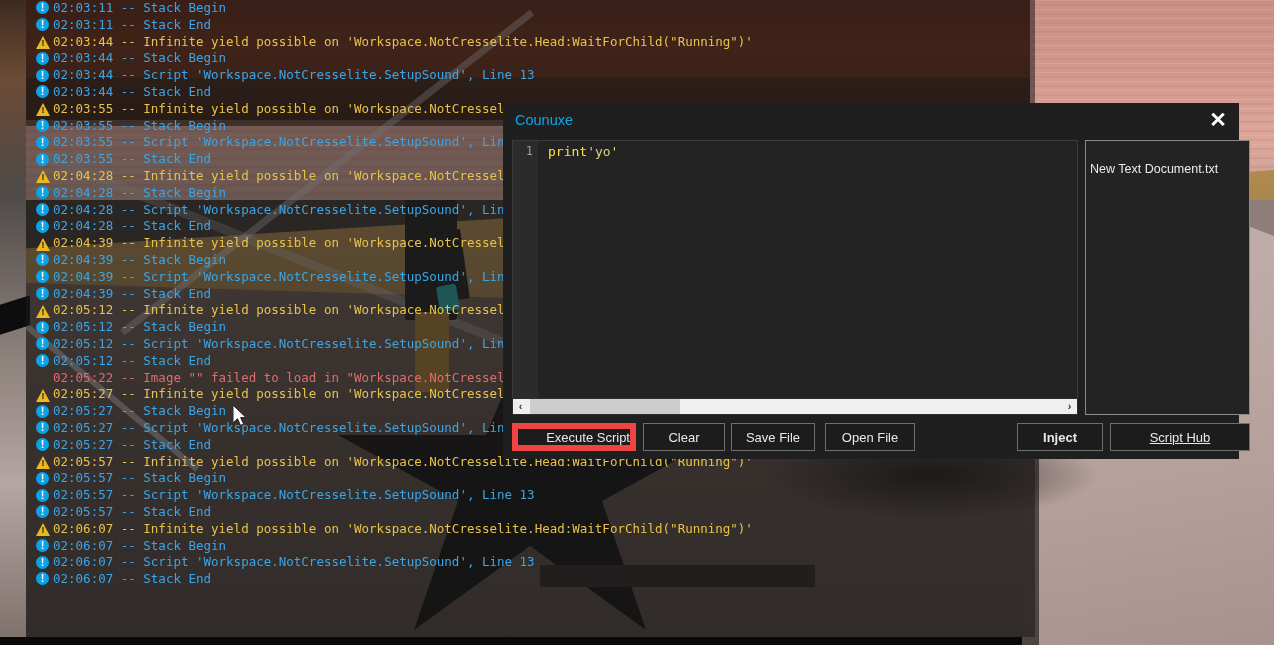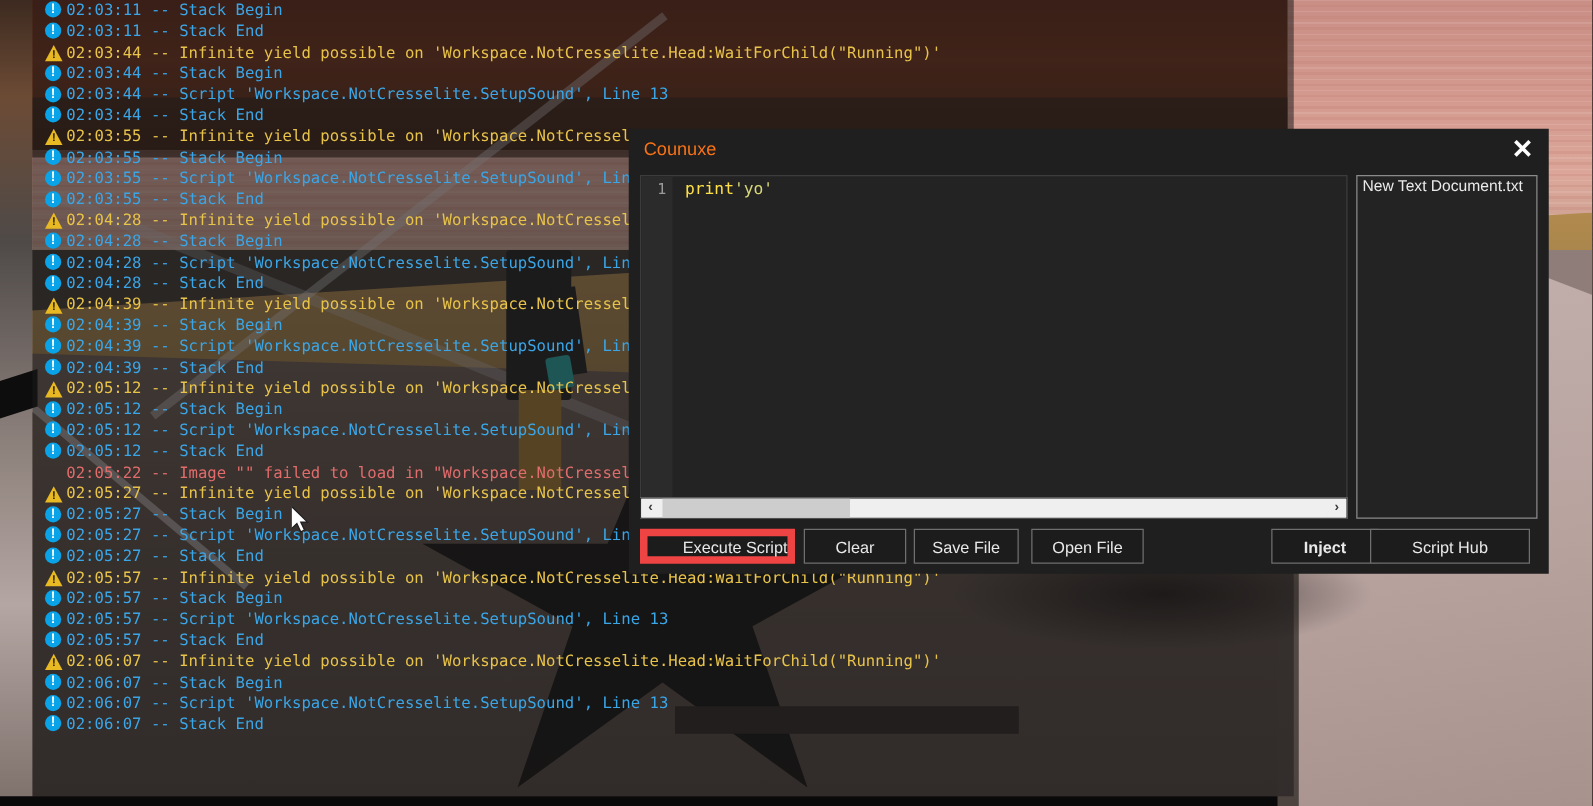--- a/index.html
+++ b/index.html
@@ -137,21 +137,21 @@
   .t-error { color:#e06c6c; }
   .t-out   { color:#f2f2f2; }
 
   
   #dialog {
     position:absolute; left:503px; top:103px; width:736px; height:356px;
     background:#1f1f1f;
   }
   #dlg-title {
     position:absolute; left:12px; top:9px;
-    color:#f97316; font-size:14.5px; font-family:"Liberation Sans",sans-serif;
+    color:#0ea5e9; font-size:14.5px; font-family:"Liberation Sans",sans-serif;
   }
   #dlg-close {
     position:absolute; right:8px; top:4px; width:26px; height:26px;
     color:#ffffff; font-size:21px; line-height:26px; text-align:center;
     font-family:"Liberation Sans",sans-serif; cursor:pointer; font-weight:bold;
   }
   #editor-wrap {
     position:absolute; left:9px; top:37px; width:566px; height:260px;
     background:#232323; border:1px solid #3c3c3c; display:flex; overflow:hidden;
   }
@@ -174,22 +174,22 @@
   }
   .sb-arrow {
     width:15px; height:15px; text-align:center; line-height:15px;
     color:#3a3a3a; font-size:11px; font-family:"Liberation Sans",sans-serif;
     flex:0 0 15px; background:#efefef; font-weight:bold;
   }
   .sb-track { flex:1; height:15px; background:#efefef; position:relative; }
   .sb-thumb { position:absolute; left:2px; top:0; width:150px; height:15px; background:#cdcdcd; }
 
   #filelist {
-    position:absolute; left:582px; top:37px; width:145px; height:275px;
-    background:#232323; border:1px solid #8a8a8a; padding:0 4px;
+    position:absolute; left:582px; top:37px; width:165px; height:275px;
+    background:#232323; border:1px solid #8a8a8a; padding:20px 4px;
   }
   .file-item {
     color:#eaeaea; font-size:12.5px; font-family:"Liberation Sans",sans-serif;
     line-height:16px; white-space:nowrap;
   }
 
   .btn {
     position:absolute; top:320px; height:28px;
     background:#1c1c1c; border:1px solid #6f6f6f;
     color:#e9e9e9; font-size:13px; font-family:"Liberation Sans",sans-serif;
@@ -470,20 +470,20 @@
     </div>
     <div class="btn" style="left: 228px; width: 84px;">
       <span>Save File</span>
     </div>
     <div class="btn" style="left: 322px; width: 90px;">
       <span>Open File</span>
     </div>
     <div class="btn" style="left: 514px; width: 86px; font-weight: bold;">
       <span>Inject</span>
     </div>
-    <div class="btn" style="left: 593px; width: 128px;">
+    <div class="btn" style="left: 607px; width: 140px; text-decoration: underline;">
       <span>Script Hub</span>
     </div>
   </div>
 
 <svg id="cursor" viewBox="0 0 16 24">
   <polygon points="0,0 0,18 4.5,13.8 7.6,20.5 10.6,19 7.6,12.6 13,12.6" fill="#ffffff" stroke="#202020" stroke-width="1"></polygon>
 </svg>
 
 </body></html>

